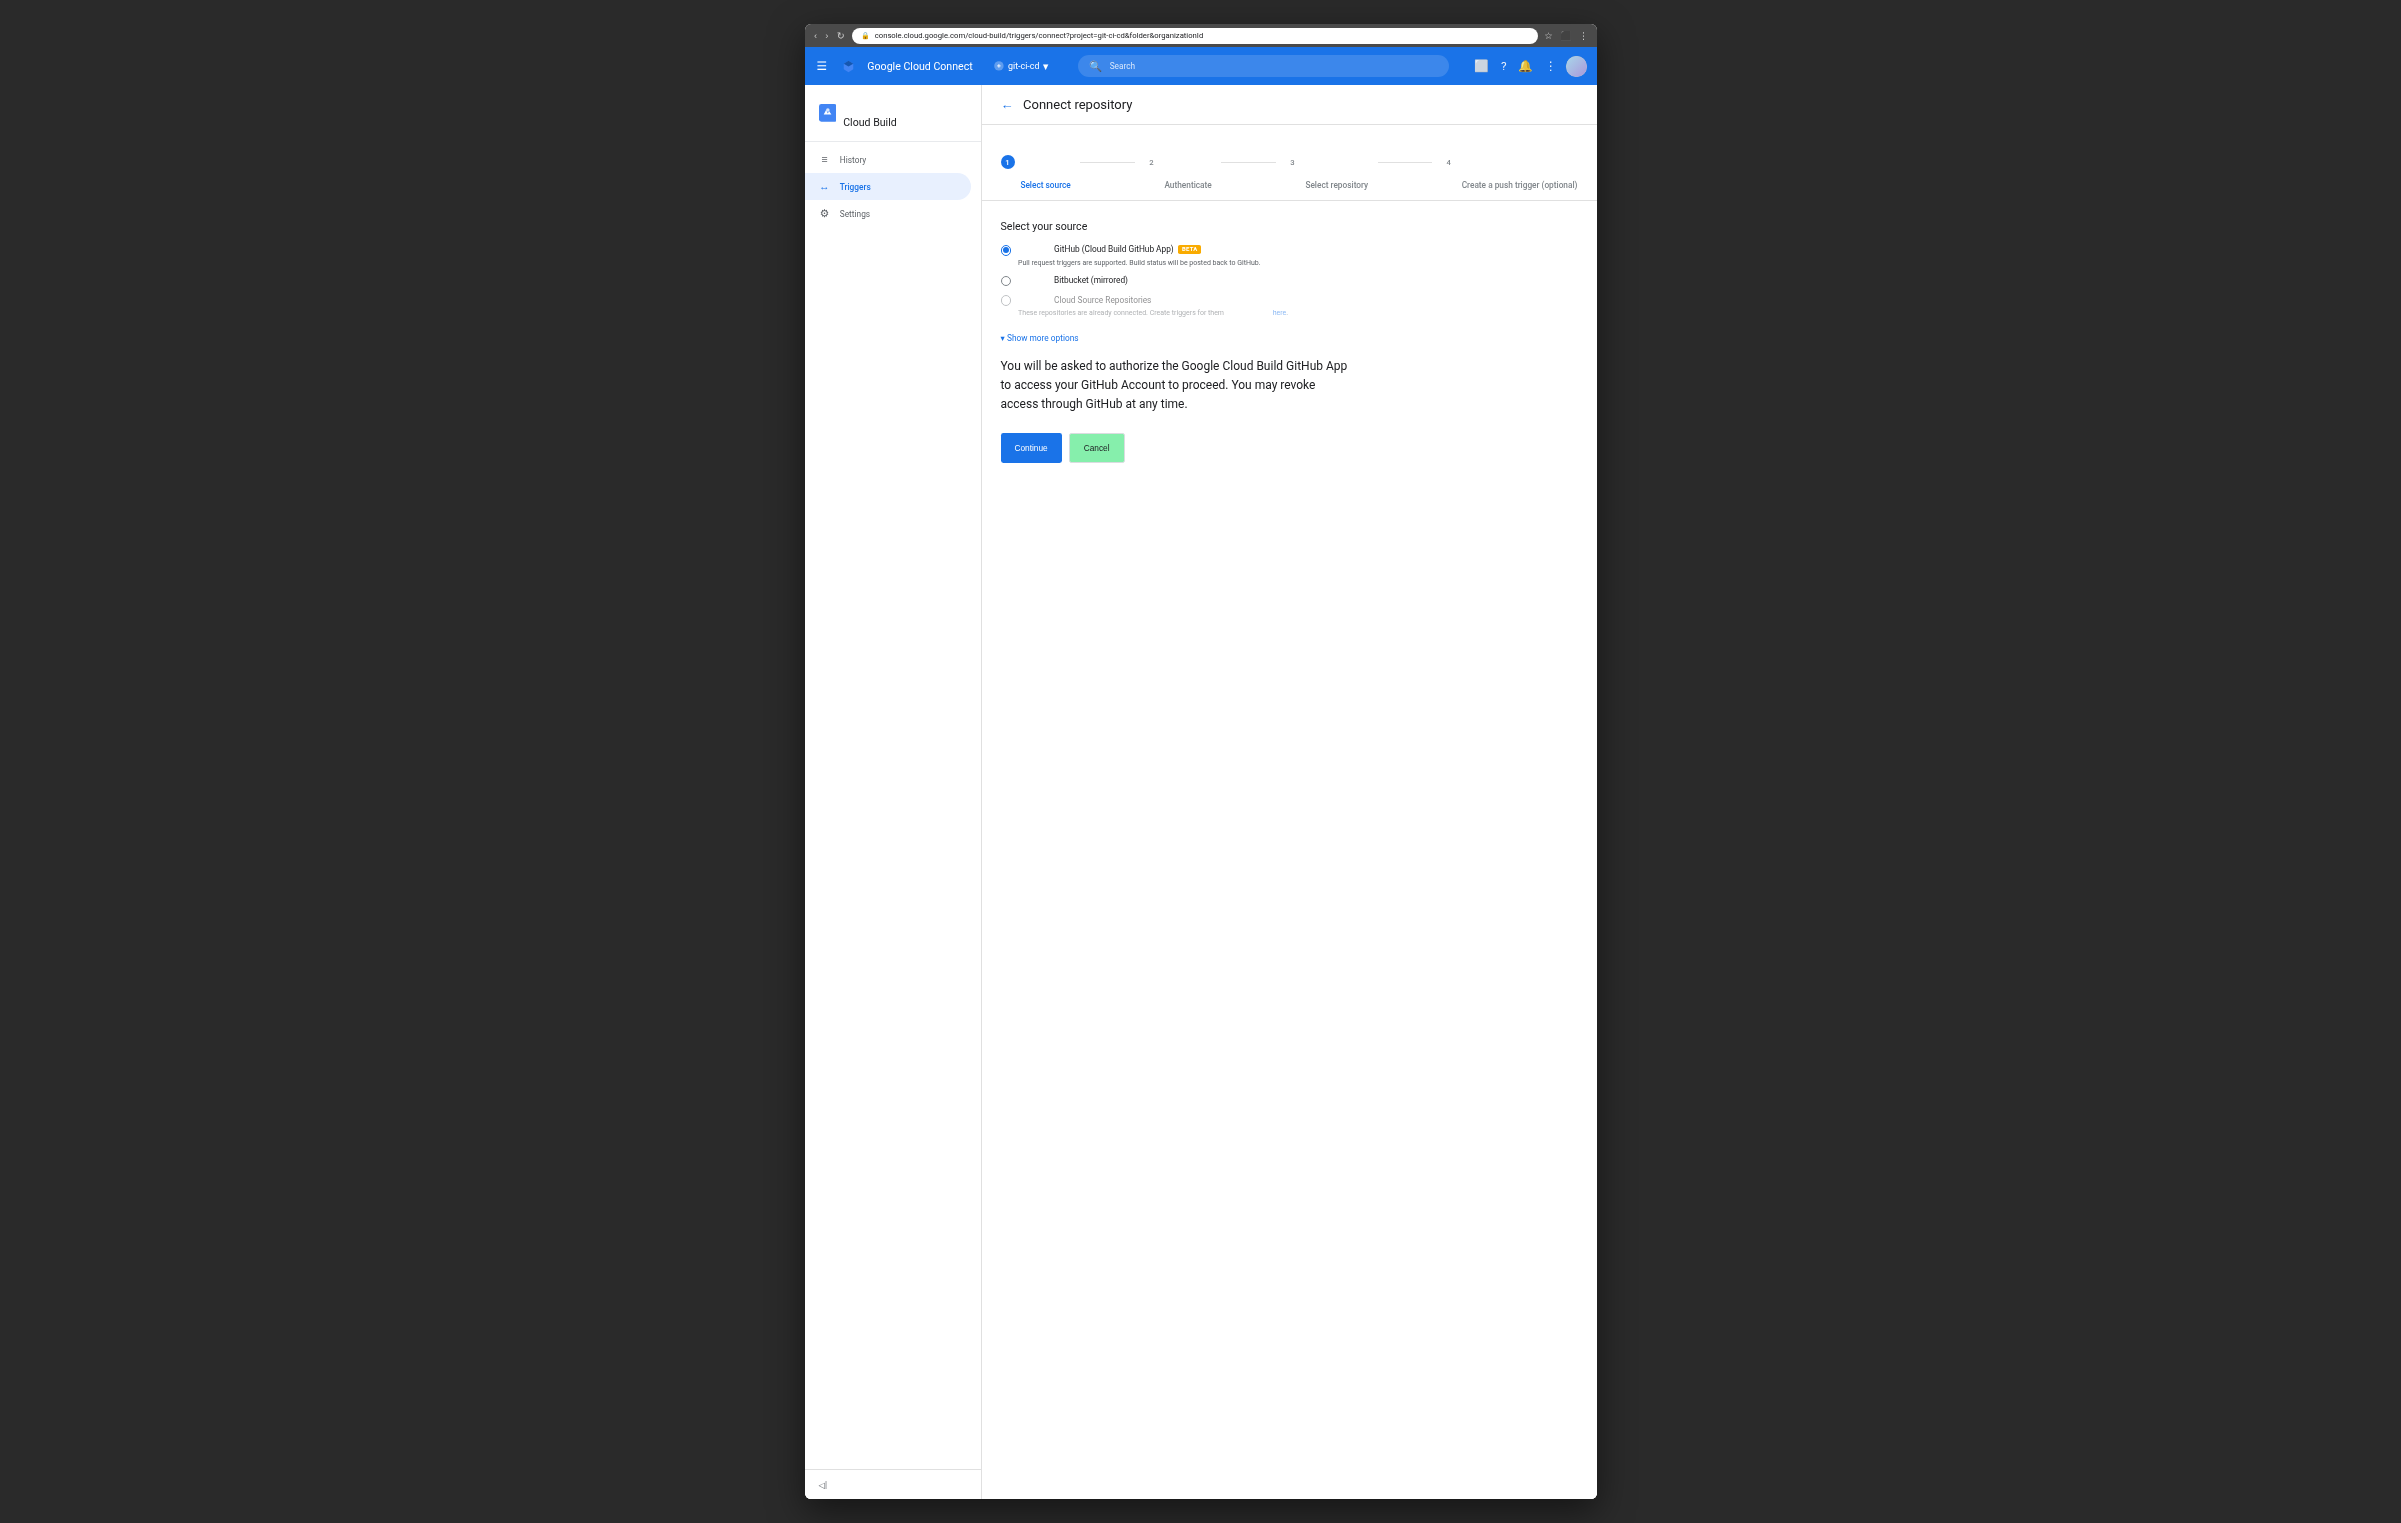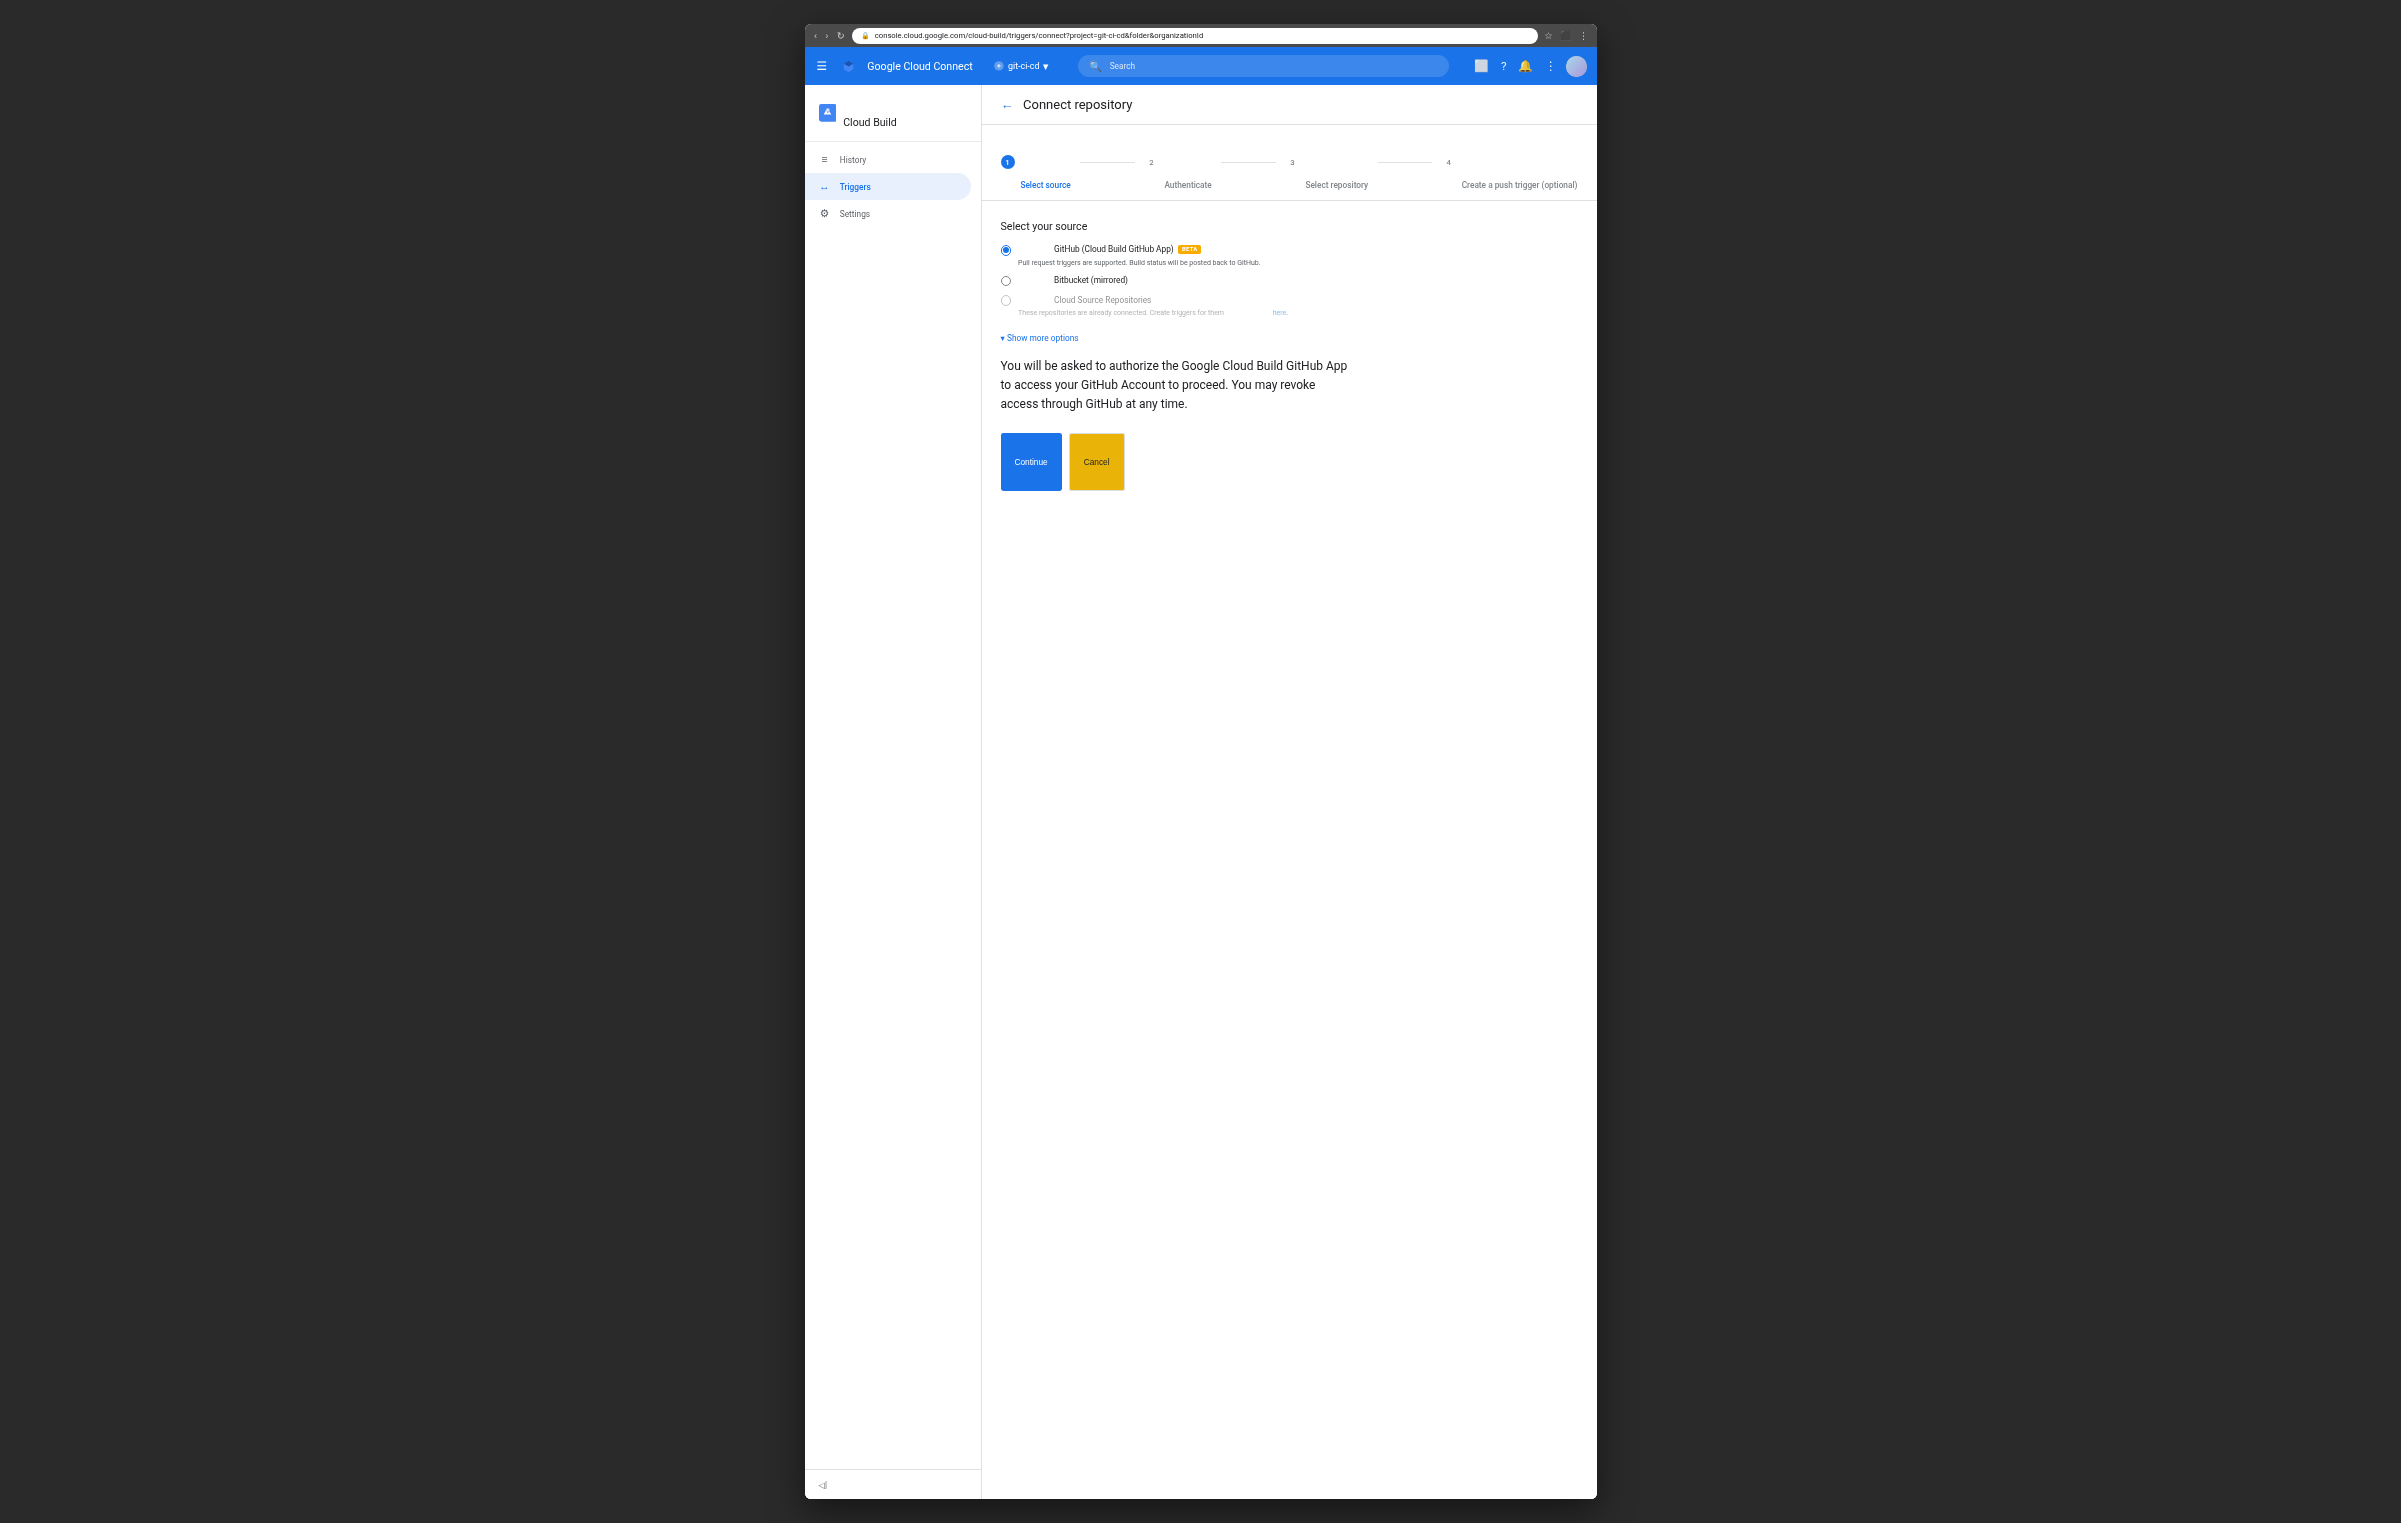--- a/index.html
+++ b/index.html
@@ -466,24 +466,24 @@
       background: #1a73e8;
       color: #fff;
       border: none;
       padding: 5.9px 14px;
       border-radius: 2.4px;
       font-size: 8.3px;
       font-weight: 500;
       cursor: pointer;
     }
     .btn-secondary {
-      background: #eab308;
+      background: #86efac;
       color: #202124;
       border: 0.6px solid #dadce0;
-      padding: 23px 14px;
+      padding: 9px 14px;
       border-radius: 2.4px;
       font-size: 8.3px;
       font-weight: 500;
       cursor: pointer;
     }
   </style>
 </head>
 <body>
 
 <div class="browser-window">

